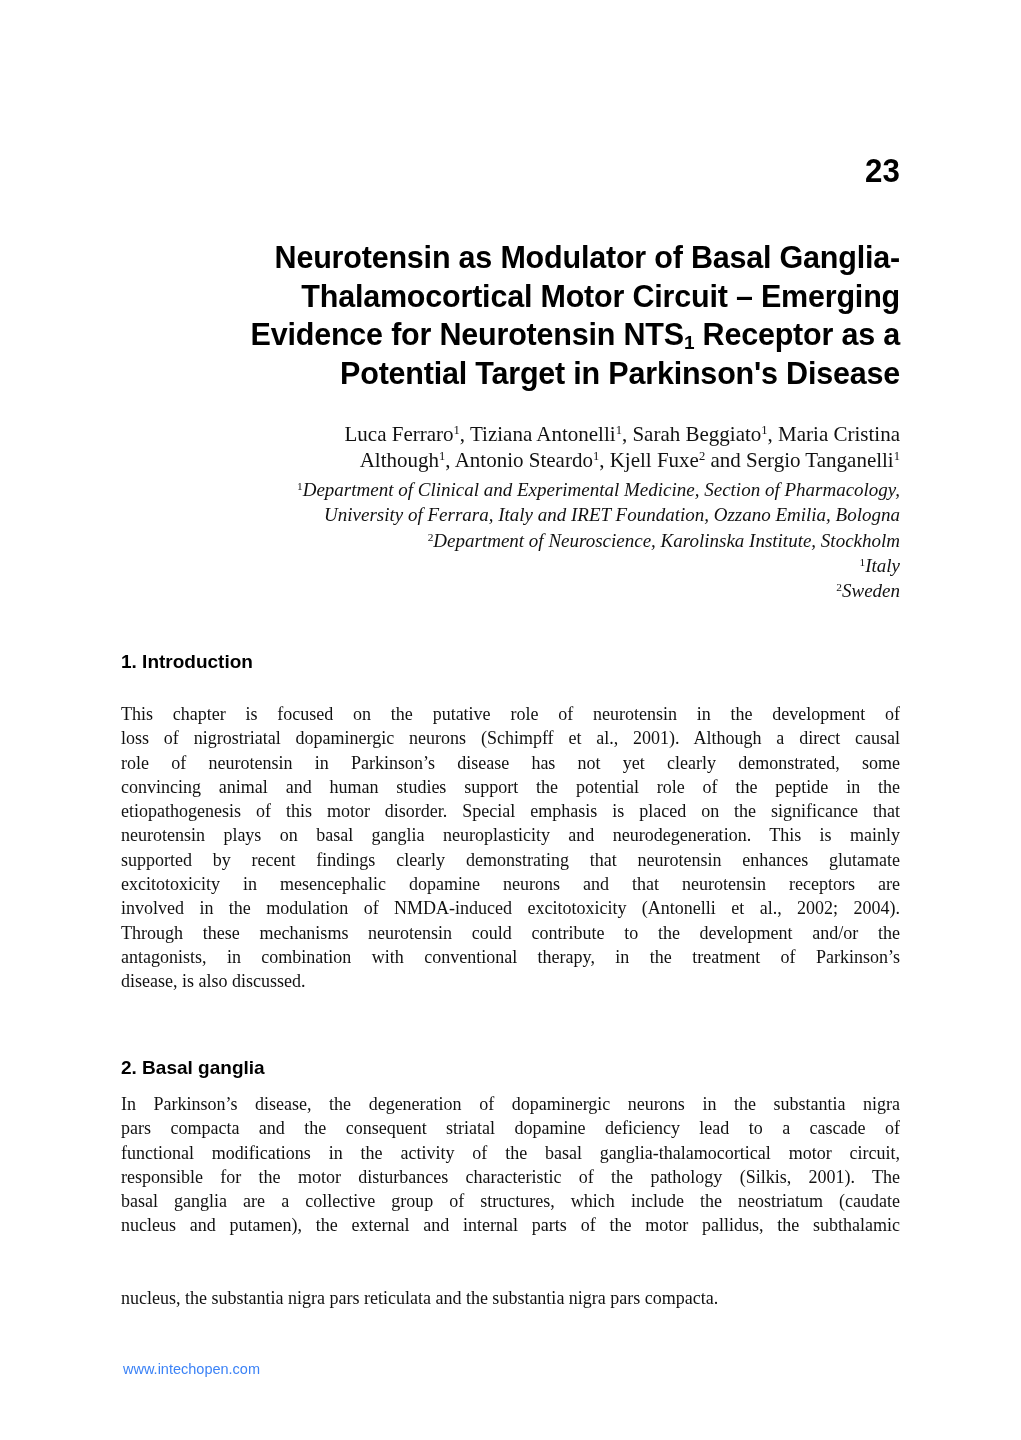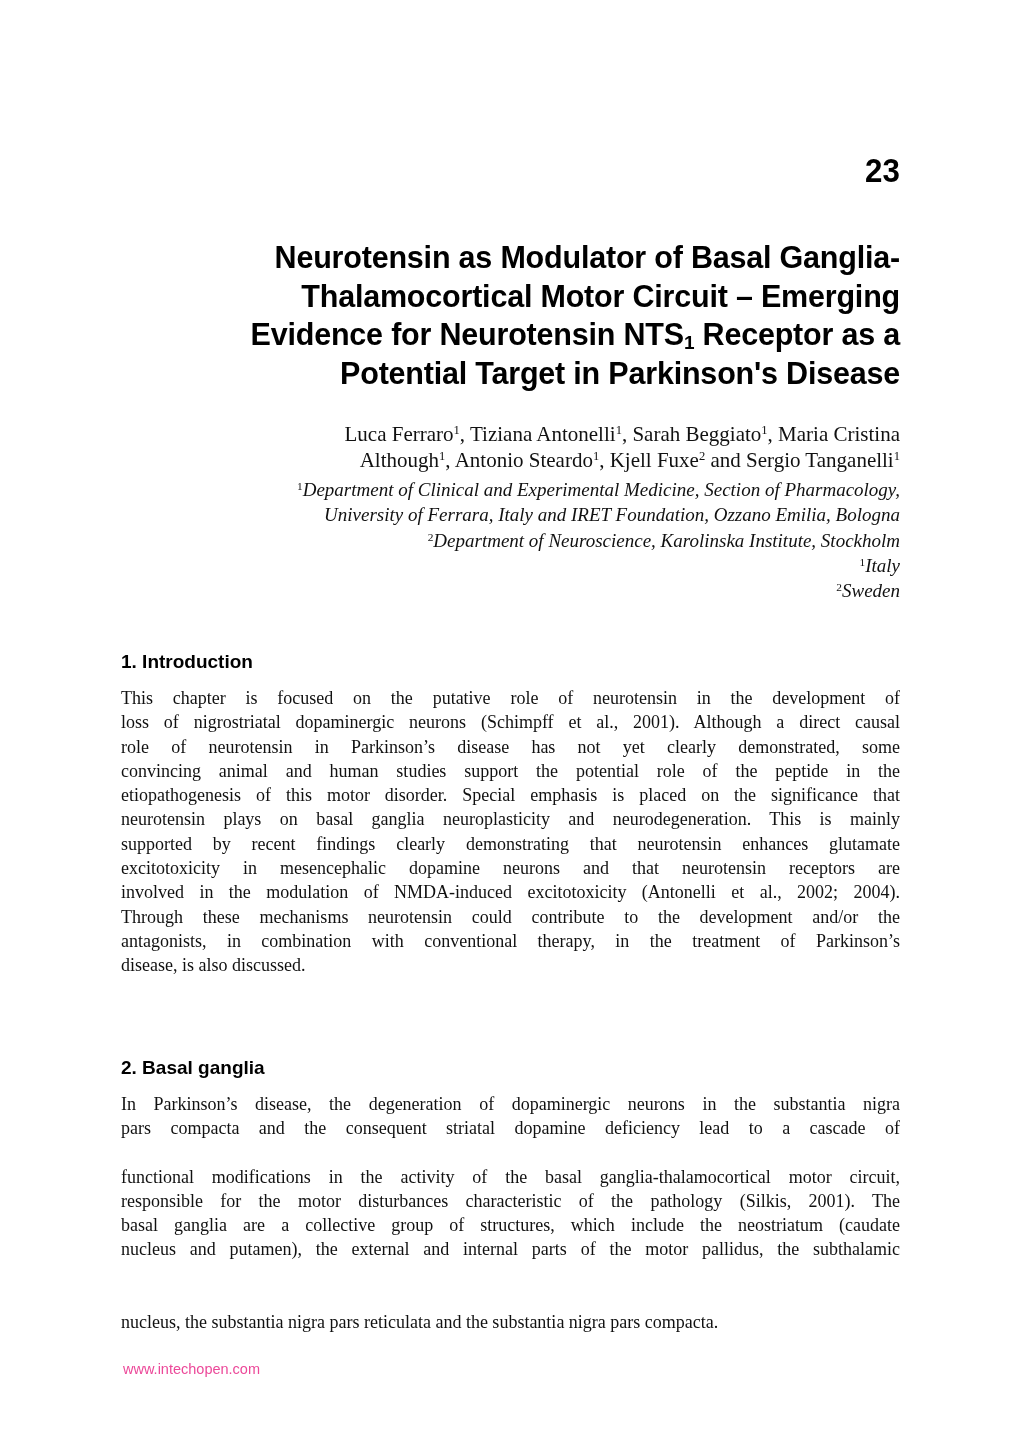--- a/index.html
+++ b/index.html
@@ -36,21 +36,21 @@
     left: 121px; width: 779px;
     font-family: "Liberation Serif", serif; font-size: 18px; line-height: 24.3px; color: #111;
   }
   .para .pl {
     display: block; text-align: justify; text-align-last: justify; white-space: nowrap;
     height: 24.3px; overflow: visible;
   }
   .para .pl.last { text-align-last: left; }
   .footer-url {
     left: 123px; top: 1360px;
-    font-family: "Liberation Sans", sans-serif; font-size: 14.5px; line-height: 18px; color: #ec4899;
+    font-family: "Liberation Sans", sans-serif; font-size: 14.5px; line-height: 18px; color: #3b82f6;
   }
 </style>
 </head>
 <body>
 
 <div class="abs chapter-num">23</div>
 
 <div class="abs title">
   <span class="tl">Neurotensin as Modulator of Basal Ganglia-</span>
   <span class="tl">Thalamocortical Motor Circuit – Emerging</span>
@@ -66,38 +66,38 @@
 <div class="abs affil">
   <span class="fl"><sup class="s">1</sup><span>Department of Clinical and Experimental Medicine, Section of Pharmacology,</span></span>
   <span class="fl">University of Ferrara, Italy and IRET Foundation, Ozzano Emilia, Bologna</span>
   <span class="fl"><sup class="s">2</sup><span>Department of Neuroscience, Karolinska Institute, Stockholm</span></span>
   <span class="fl"><sup class="s">1</sup><span>Italy</span></span>
   <span class="fl"><sup class="s">2</sup><span>Sweden</span></span>
 </div>
 
 <div class="abs heading" style="top:650px">1. Introduction</div>
 <div class="abs para" style="top:686px">
-    <span class="pl" style="white-space: normal;">This chapter is focused on the putative role of neurotensin in the development of</span>
+    <span class="pl" style="white-space: normal; margin-top: 16px;">This chapter is focused on the putative role of neurotensin in the development of</span>
     <span class="pl" style="white-space: normal;">loss of nigrostriatal dopaminergic neurons (Schimpff et al., 2001). Although a direct causal</span>
     <span class="pl" style="white-space: normal;">role of neurotensin in Parkinson’s disease has not yet clearly demonstrated, some</span>
     <span class="pl" style="white-space: normal;">convincing animal and human studies support the potential role of the peptide in the</span>
     <span class="pl" style="white-space: normal;">etiopathogenesis of this motor disorder. Special emphasis is placed on the significance that</span>
     <span class="pl" style="white-space: normal;">neurotensin plays on basal ganglia neuroplasticity and neurodegeneration. This is mainly</span>
     <span class="pl" style="white-space: normal;">supported by recent findings clearly demonstrating that neurotensin enhances glutamate</span>
     <span class="pl" style="white-space: normal;">excitotoxicity in mesencephalic dopamine neurons and that neurotensin receptors are</span>
     <span class="pl" style="white-space: normal;">involved in the modulation of NMDA-induced excitotoxicity (Antonelli et al., 2002; 2004).</span>
     <span class="pl" style="white-space: normal;">Through these mechanisms neurotensin could contribute to the development and/or the</span>
     <span class="pl" style="white-space: normal;">antagonists, in combination with conventional therapy, in the treatment of Parkinson’s</span>
     <span class="pl last" style="white-space: normal;">disease, is also discussed.</span>
   </div>
 
 <div class="abs heading" style="top:1056px">2. Basal ganglia</div>
 <div class="abs para" style="top:1092px">
     <span class="pl" style="white-space: normal;">In Parkinson’s disease, the degeneration of dopaminergic neurons in the substantia nigra</span>
     <span class="pl" style="white-space: normal;">pars compacta and the consequent striatal dopamine deficiency lead to a cascade of</span>
-    <span class="pl" style="white-space: normal; margin-top: 24px;">functional modifications in the activity of the basal ganglia-thalamocortical motor circuit,</span>
+    <span class="pl" style="white-space: normal;">functional modifications in the activity of the basal ganglia-thalamocortical motor circuit,</span>
     <span class="pl" style="white-space: normal;">responsible for the motor disturbances characteristic of the pathology (Silkis, 2001). The</span>
     <span class="pl" style="white-space: normal;">basal ganglia are a collective group of structures, which include the neostriatum (caudate</span>
     <span class="pl" style="white-space: normal;">nucleus and putamen), the external and internal parts of the motor pallidus, the subthalamic</span>
     <span class="pl last" style="white-space: normal; margin-top: 48px;">nucleus, the substantia nigra pars reticulata and the substantia nigra pars compacta.</span>
   </div>
 
 <div class="abs footer-url">www.intechopen.com</div>
 
 </body></html>

